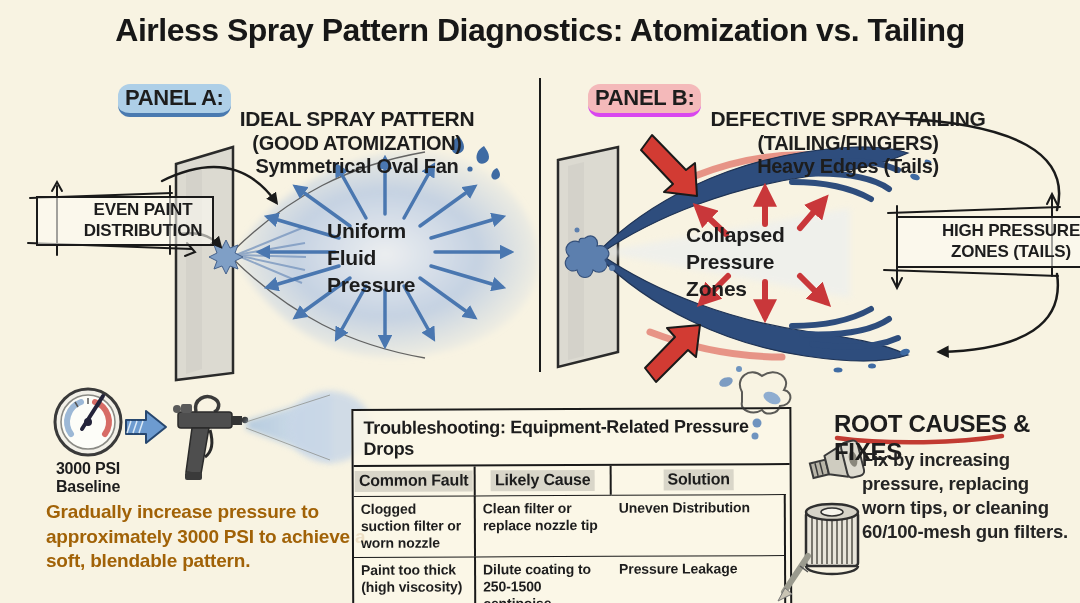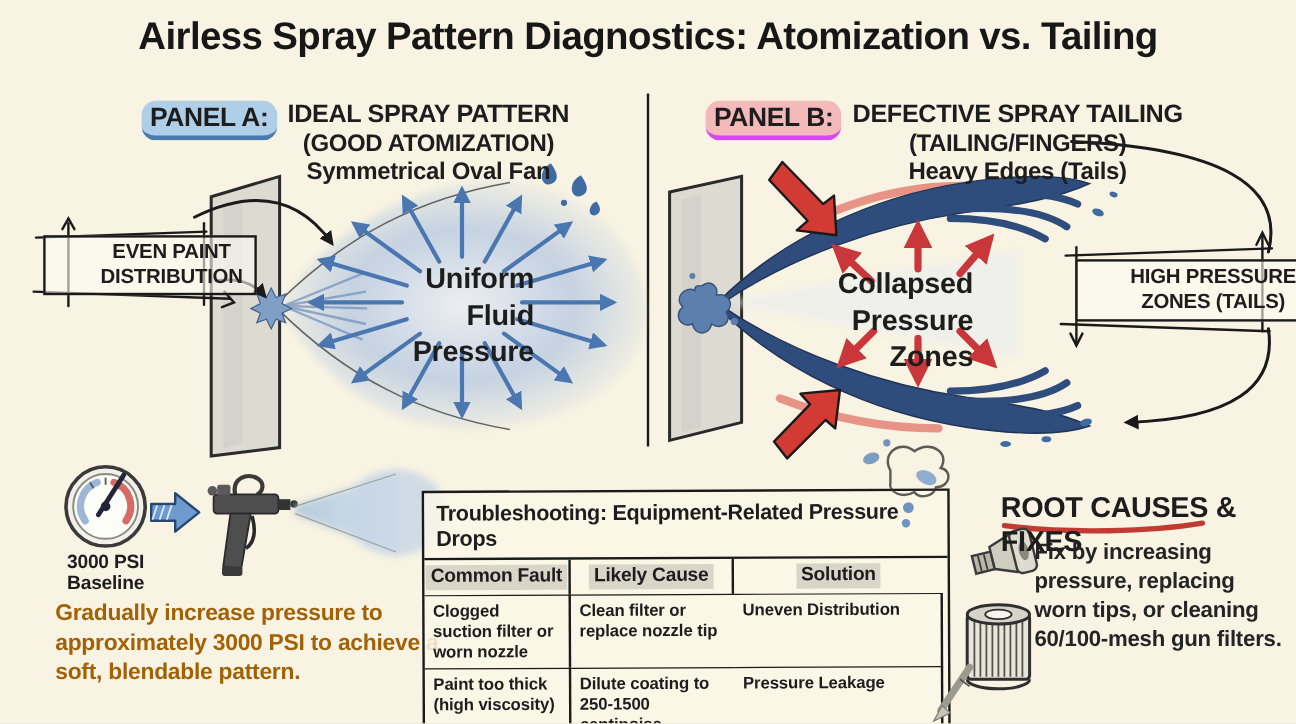--- a/index.html
+++ b/index.html
@@ -17,31 +17,31 @@
     left:0;top:12px;width:1080px;text-align:center;
     font-size:32px;font-weight:800;letter-spacing:-0.5px;color:#171717;
   }
   .panel-head{display:flex;align-items:flex-start;gap:9px;}
   .chip{
     font-size:22px;font-weight:800;padding:1px 7px 2px;border-radius:12px;
     letter-spacing:-0.3px;white-space:nowrap;
   }
   .chip-a{background:#aecfe7;border-bottom:4px solid #4a7ab0;}
   .chip-b{background:#f4b9ba;border-bottom:4px solid #d946ef;}
-  .head-lines{display:flex;flex-direction:column;align-items:center;line-height:1.18;}
+  .head-lines{display:flex;flex-direction:column;align-items:center;line-height:1.18;margin-top:23px;}
   .head-l1{font-size:21px;font-weight:800;letter-spacing:-0.3px;}
   .head-l2{font-size:20px;font-weight:800;letter-spacing:-0.3px;}
   .head-l3{font-size:20px;font-weight:700;letter-spacing:-0.3px;}
   .callout-box{
     border:2.2px solid #1a1a1a;background:rgba(253,251,244,0.6);
     display:flex;align-items:center;justify-content:center;text-align:center;
     font-size:17px;font-weight:800;line-height:1.22;letter-spacing:-0.2px;padding-left:36px;
   }
   .center-label{
-    text-align:right;font-size:24px;font-weight:700;line-height:1.28;letter-spacing:-0.2px;
+    text-align:left;font-size:21px;font-weight:700;line-height:1.28;letter-spacing:-0.2px;
   }
   .gauge-label{
     text-align:center;font-size:16px;font-weight:800;line-height:1.15;letter-spacing:-0.2px;
   }
   .note-text{font-size:19px;font-weight:700;line-height:1.3;color:#a16207;letter-spacing:-0.2px;}
   .ts-table{
     left:352px;top:408px;width:436px;
     border:2.2px solid #1a1a1a;background:rgba(251,247,232,0.85);
     transform:rotate(-0.25deg);
   }

